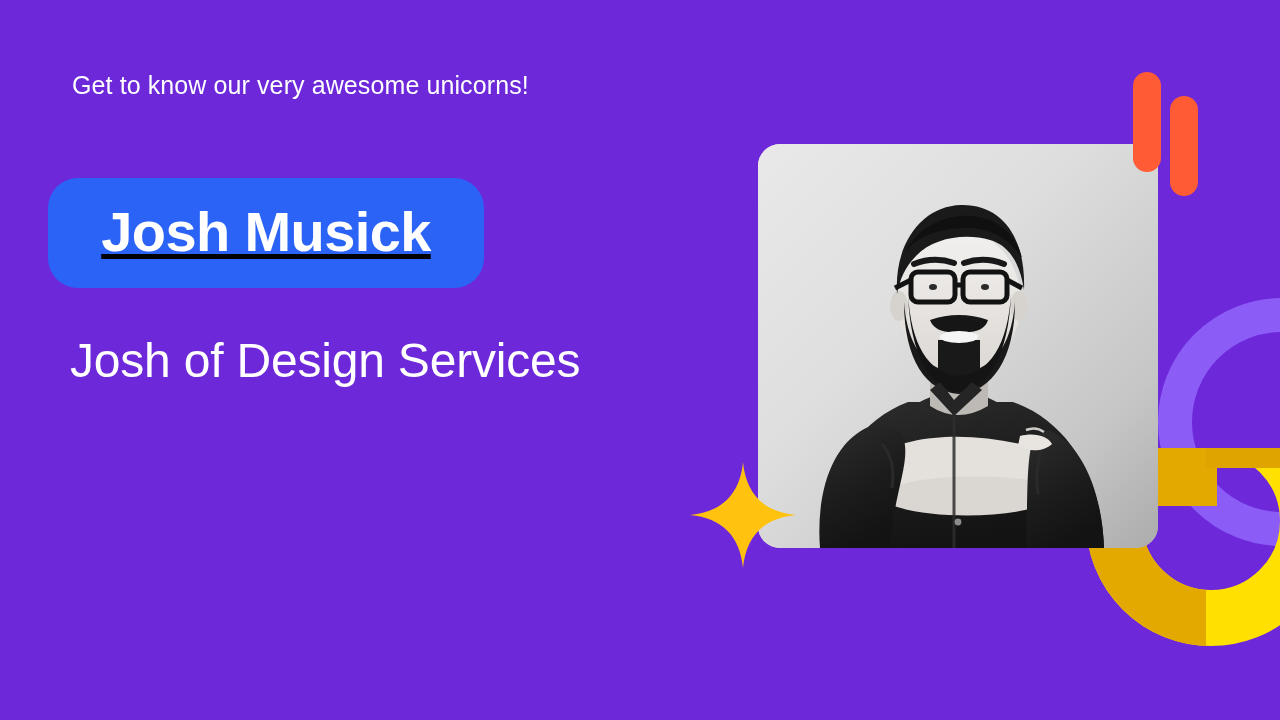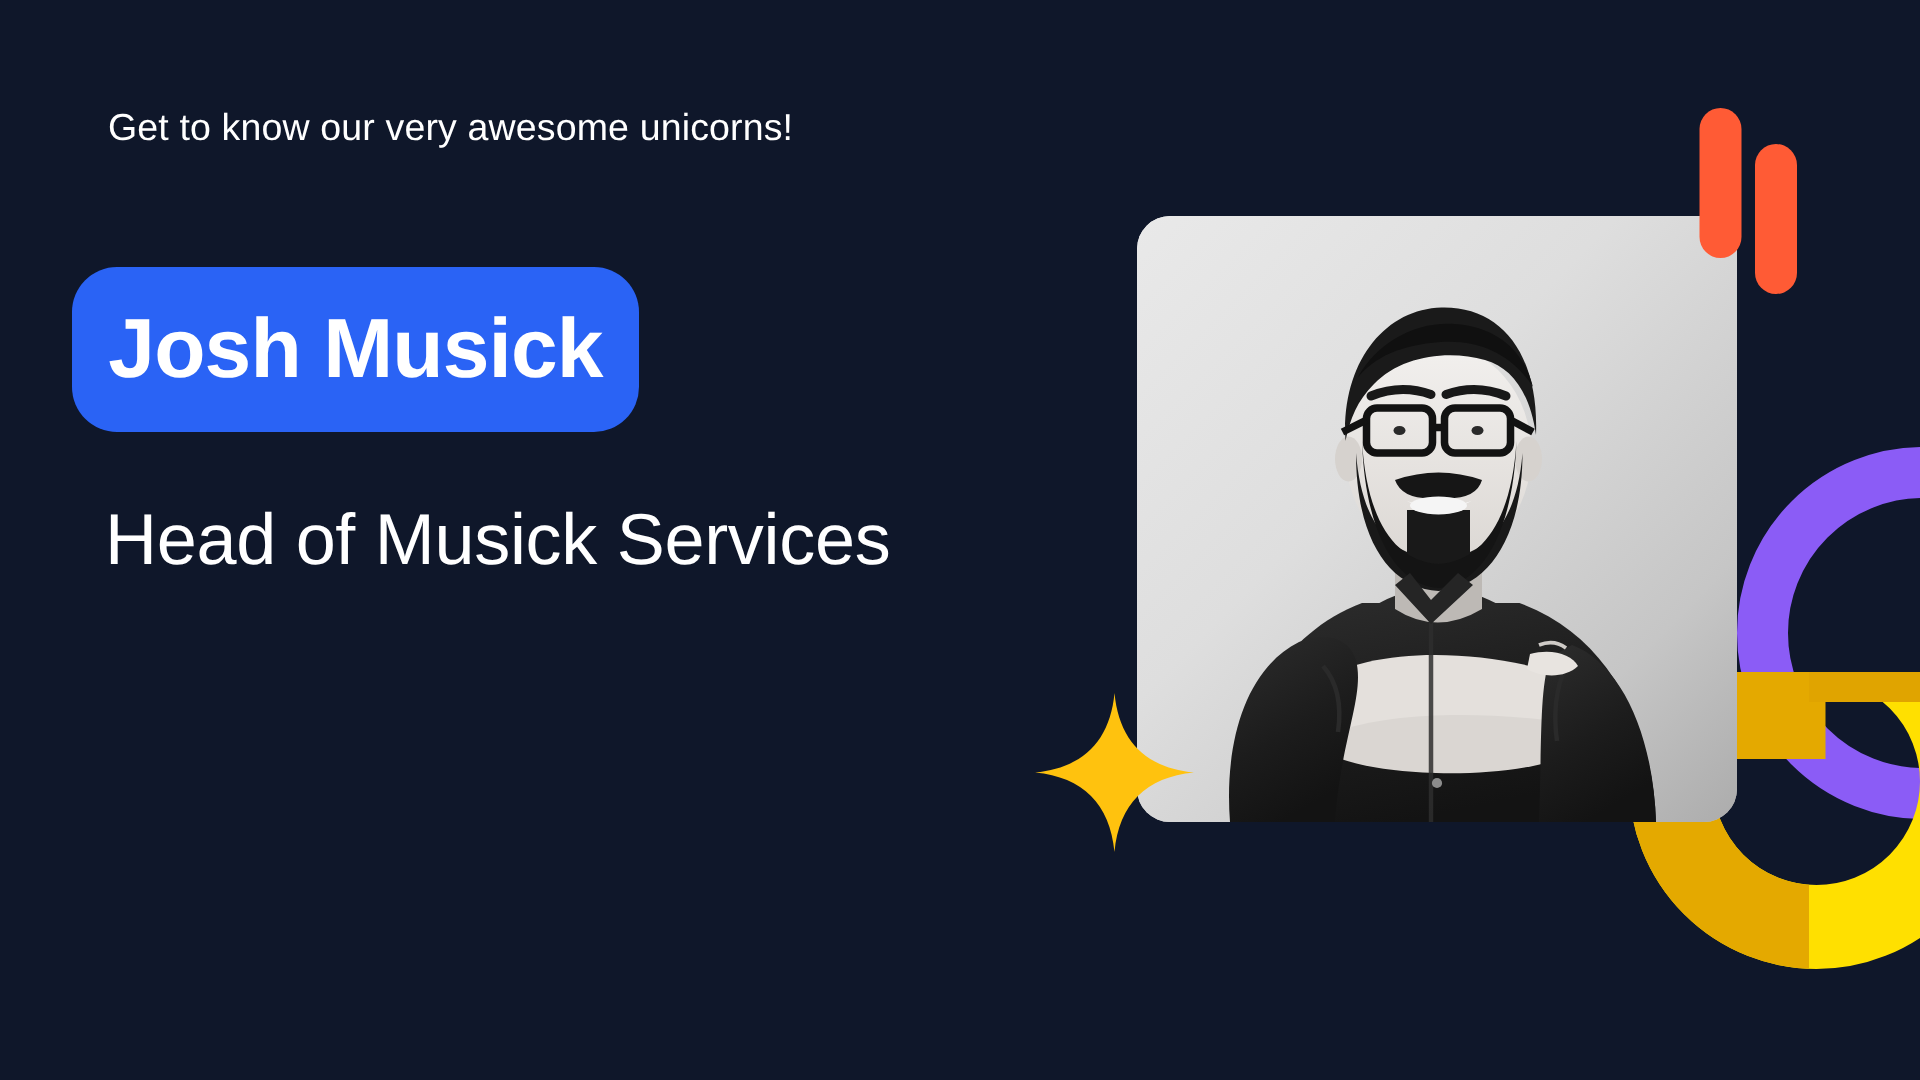--- a/index.html
+++ b/index.html
@@ -8,21 +8,21 @@
   html, body {
     width:1280px; height:720px;
     overflow:hidden;
     background:#04279B;
     font-family:"Liberation Sans", sans-serif;
   }
 
   #stage {
     position:relative;
     width:1280px; height:720px;
-    background:#0f172a;
+    background:#6d28d9;
     overflow:hidden;
   }
 
   
   .deco { position:absolute; }
 
   .bar-orange {
     background:#FF5B35;
     border-radius:999px;
   }
@@ -89,24 +89,24 @@
 
   
   #tagline {
     position:absolute; left:72px; top:71px;
     font-size:25px; font-weight:400; color:#FFFFFF;
     letter-spacing:0.1px; white-space:nowrap;
   }
 
   #name-badge {
     position:absolute; left:48px; top:178px;
-    width:378px; height:110px;
+    width:436px; height:110px;
     background:#2A63F5;
     border-radius:30px;
-    display:flex; align-items:center; justify-content:center;
+    display:flex; align-items:center; justify-content:center;text-decoration:underline;
   }
   #name-text {
     font-size:56px; font-weight:700; color:#FFFFFF;
     letter-spacing:-0.6px; white-space:nowrap;
     transform:translateY(-2px);
   }
 
   #role {
     position:absolute; left:70px; top:333px;
     font-size:48px; font-weight:300; color:#FFFFFF;
@@ -235,16 +235,16 @@
       <path d="M55 2 C58 34 76 52 108 55 C76 58 58 76 55 108 C52 76 34 58 2 55 C34 52 52 34 55 2 Z" fill="#FFC20E"></path>
     </svg>
   </div>
 
   <div id="tagline">Get to know our very awesome unicorns!</div>
 
   <div id="name-badge">
     <span id="name-text">Josh Musick</span>
   </div>
 
-  <div id="role">Head of Musick Services</div>
+  <div id="role">Josh of Design Services</div>
 
 
 </div>
 
 </body></html>

